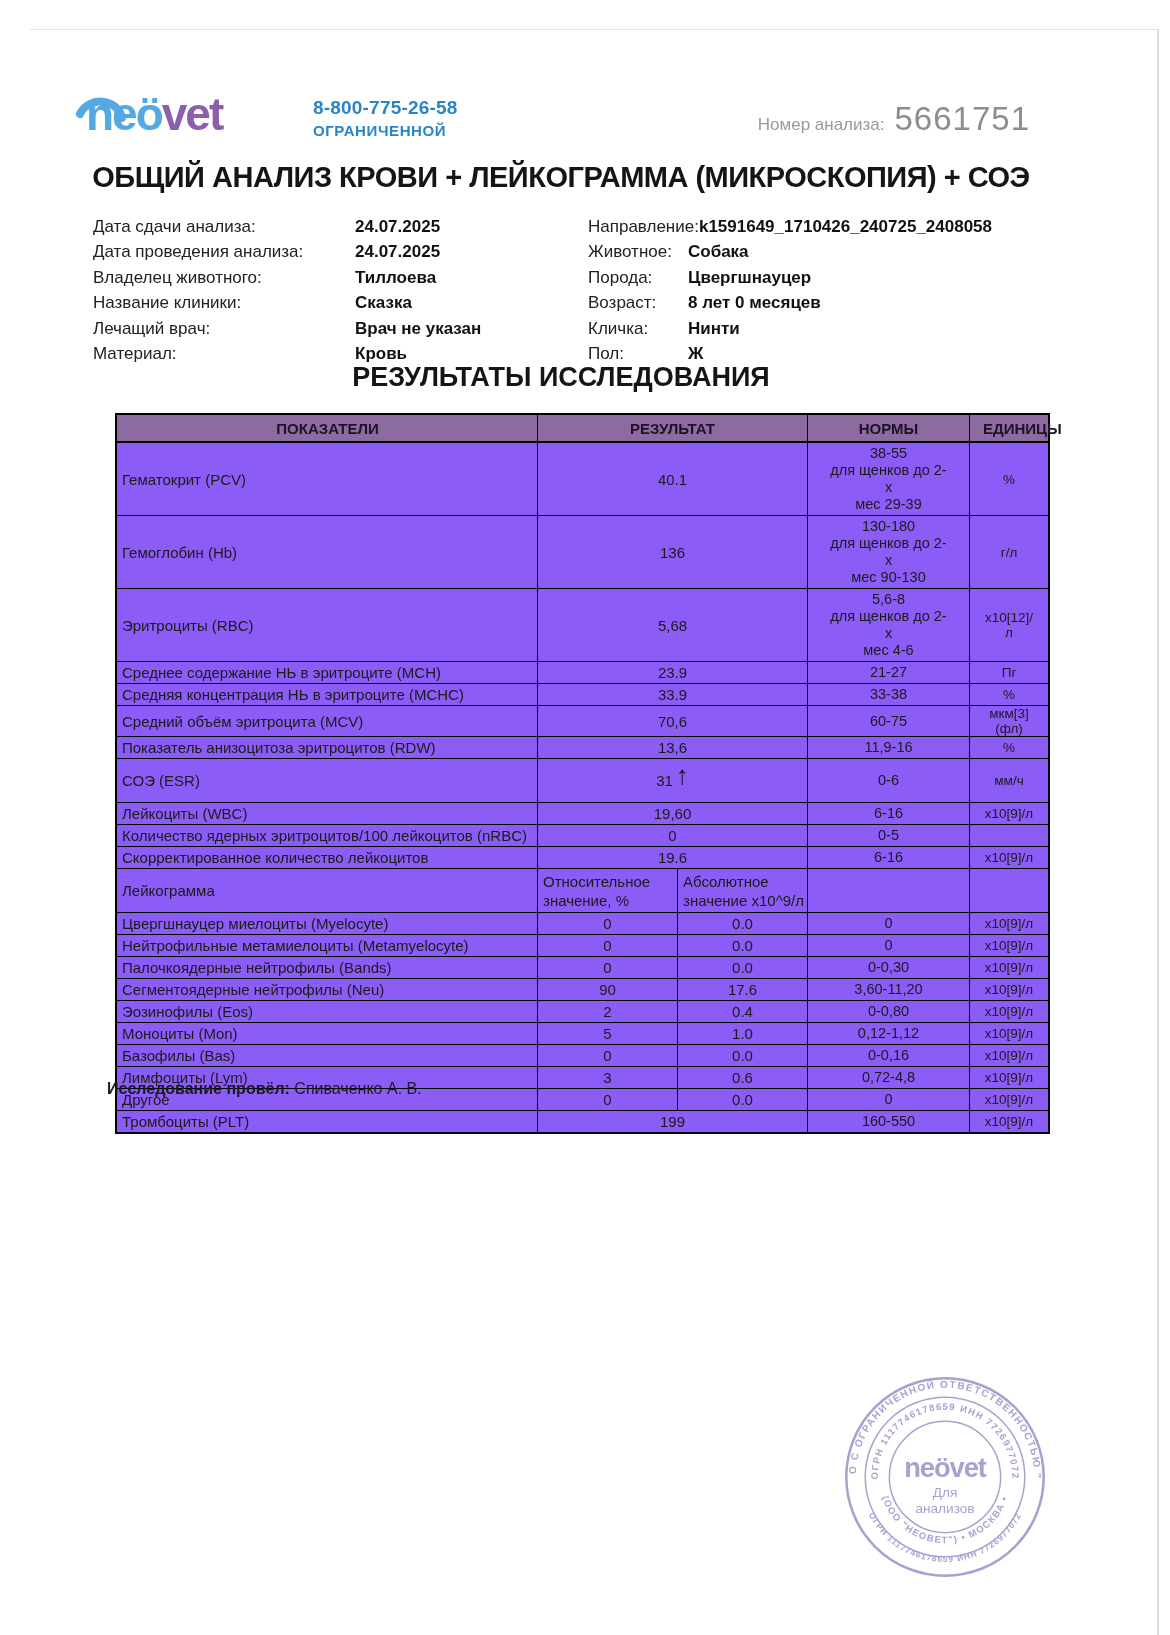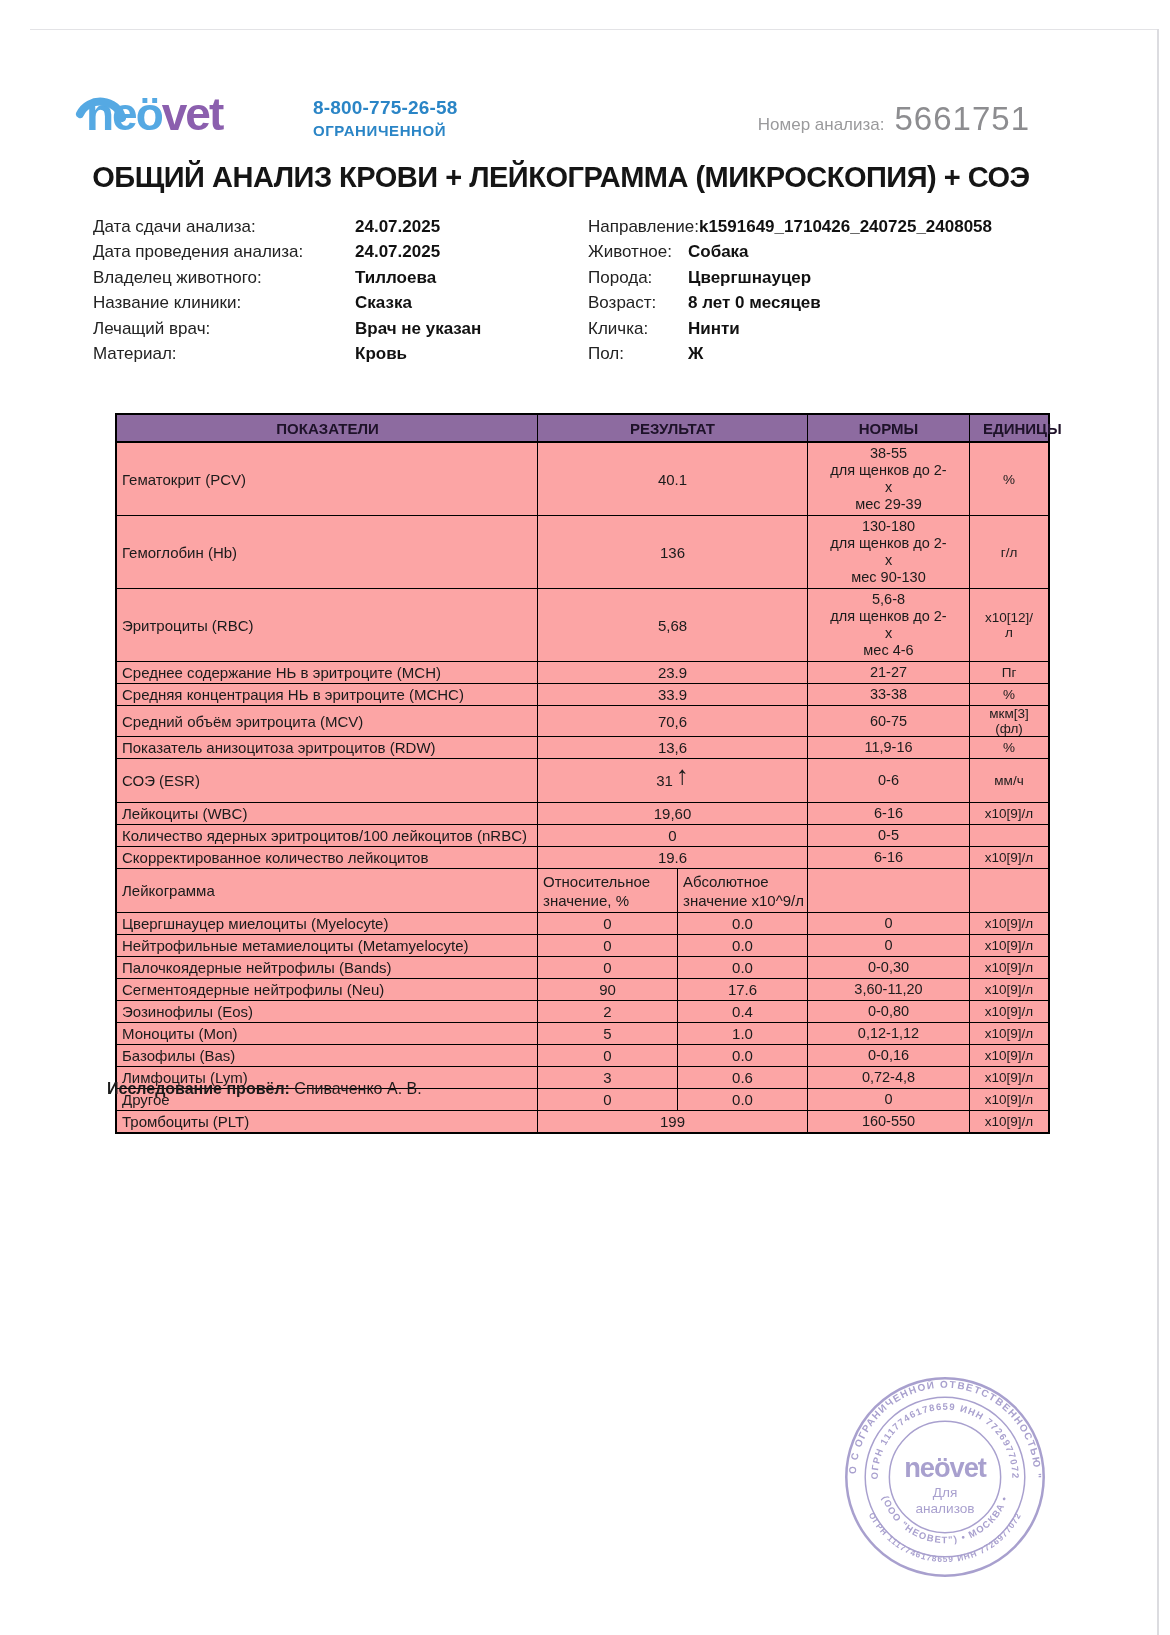--- a/index.html
+++ b/index.html
@@ -33,21 +33,21 @@
   .info-right { left:588px; width:520px; }
   .info-row { display:flex; height:25.5px; align-items:center; }
   .info-label { flex:0 0 262px; color:#222; }
   .info-right .info-label { flex:0 0 100px; }
   .info-value { font-weight:700; color:#111; }
 
   .results-title { position:absolute; left:0; top:362px; width:1122px; text-align:center;
                    font-size:27px; font-weight:700; color:#151515; }
 
   
-  .tbl { position:absolute; left:115px; top:413px; width:935px; border:2px solid #000; background:#fca5a5; }
+  .tbl { position:absolute; left:115px; top:413px; width:935px; border:2px solid #000; background:#8b5cf6; }
   .trow { display:flex; border-top:1.5px solid #000; min-height:22px; align-items:stretch; }
   .trow:first-child { border-top:none; }
   .trow.hdr { background:#8d6ba0; border-top:none; border-bottom:.5px solid #000; min-height:27px; }
   .trow.hdr .c { color:#1e1229; font-weight:700; font-size:15px; justify-content:center; }
   .r-tall { min-height:53px; }
   .r-mid  { min-height:44px; }
   .c { display:flex; align-items:center; justify-content:center; font-size:15px; border-left:1.5px solid #000; text-align:center; }
   .c:first-child { border-left:none; }
   .c-name { flex:0 0 420px; justify-content:flex-start; text-align:left; padding:1px 4px 1px 5px; }
   .c-res  { flex:0 0 270px; }
@@ -142,20 +142,21 @@
       <div class="info-row">
         <span class="info-label">Кличка:</span>
         <span class="info-value">Нинти</span>
       </div>
       <div class="info-row">
         <span class="info-label">Пол:</span>
         <span class="info-value">Ж</span>
       </div>
     </div>
 
+  <div class="results-title">РЕЗУЛЬТАТЫ ИССЛЕДОВАНИЯ</div>
 
   <div class="tbl" id="results-table">
       <div class="trow hdr">
         <div class="c c-name" style="justify-content: center;">ПОКАЗАТЕЛИ</div>
         <div class="c c-res">РЕЗУЛЬТАТ</div>
         <div class="c c-norm">НОРМЫ</div>
         <div class="c c-unit">ЕДИНИЦЫ</div>
       </div>
       <div class="trow r-tall">
         <div class="c c-name">Гематокрит (PCV)</div>

